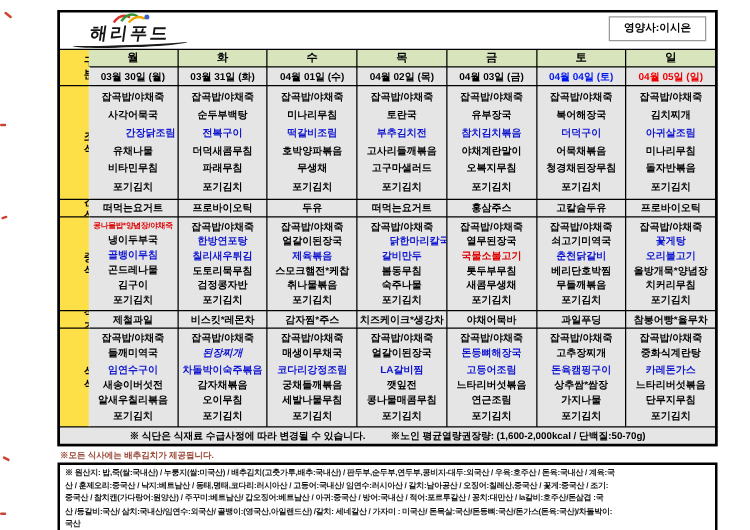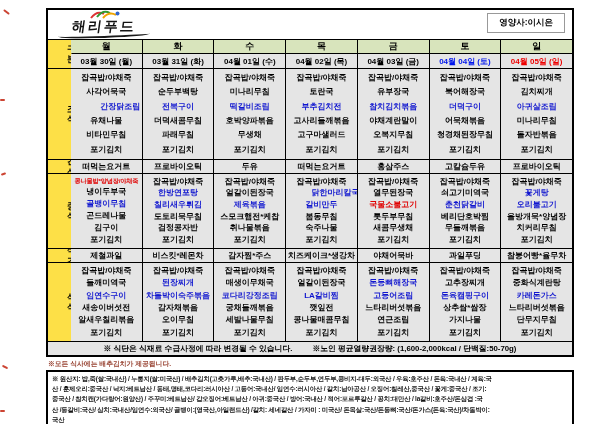--- a/index.html
+++ b/index.html
@@ -217,21 +217,21 @@
           <div class="gcell menu">
             <span class="mi">잡곡밥/야채죽</span>
             <span class="mi">들깨미역국</span>
             <span class="mi" style="color: rgb(16, 22, 207);">임연수구이</span>
             <span class="mi">새송이버섯전</span>
             <span class="mi">알새우칠리볶음</span>
             <span class="mi">포기김치</span>
           </div>
           <div class="gcell menu">
             <span class="mi">잡곡밥/야채죽</span>
-            <span class="mi" style="color: rgb(16, 22, 207);">된장찌개</span>
+            <span class="mi" style="color: rgb(16, 22, 207); font-style: italic;">된장찌개</span>
             <span class="mi" style="color: rgb(16, 22, 207);">차돌박이숙주볶음</span>
             <span class="mi">감자채볶음</span>
             <span class="mi">오이무침</span>
             <span class="mi">포기김치</span>
           </div>
           <div class="gcell menu">
             <span class="mi">잡곡밥/야채죽</span>
             <span class="mi">매생이무채국</span>
             <span class="mi" style="color: rgb(16, 22, 207);">코다리강정조림</span>
             <span class="mi">궁채들깨볶음</span>

